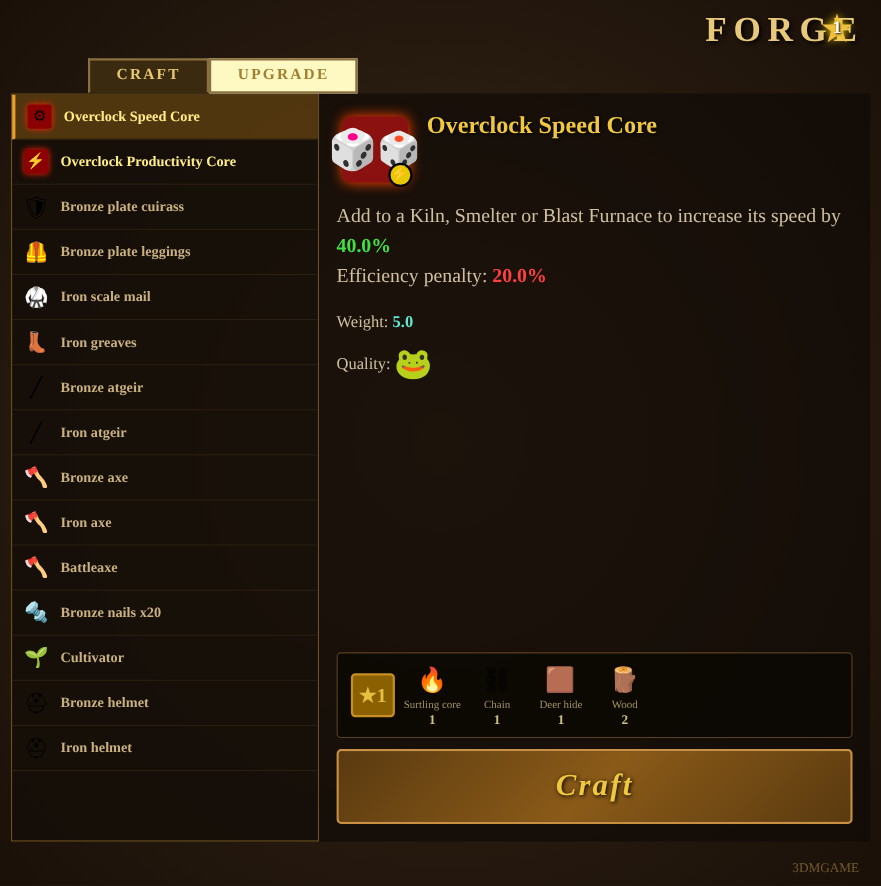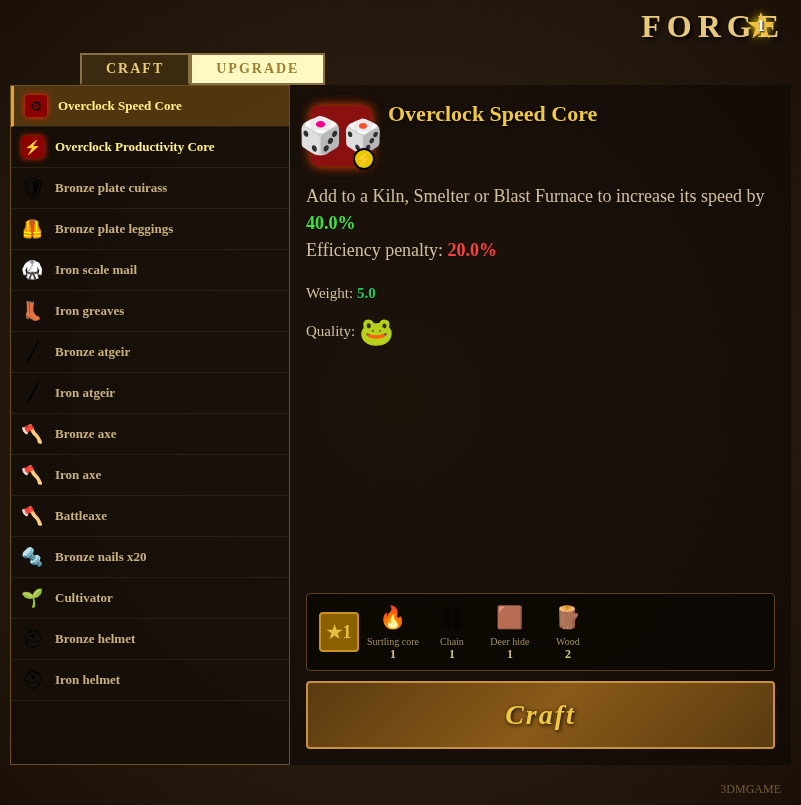--- a/index.html
+++ b/index.html
@@ -250,21 +250,21 @@
     }
 
     .detail-stats {
       margin-top: 16px;
       font-size: 15px;
       color: #d0c0a0;
       line-height: 1.8;
     }
 
     .detail-stats .stat-value {
-      color: #22c55e;
+      color: #5eead4;
       font-weight: bold;
     }
 
     .quality-icon {
       display: inline-block;
       font-size: 28px;
       vertical-align: middle;
     }
 
     

